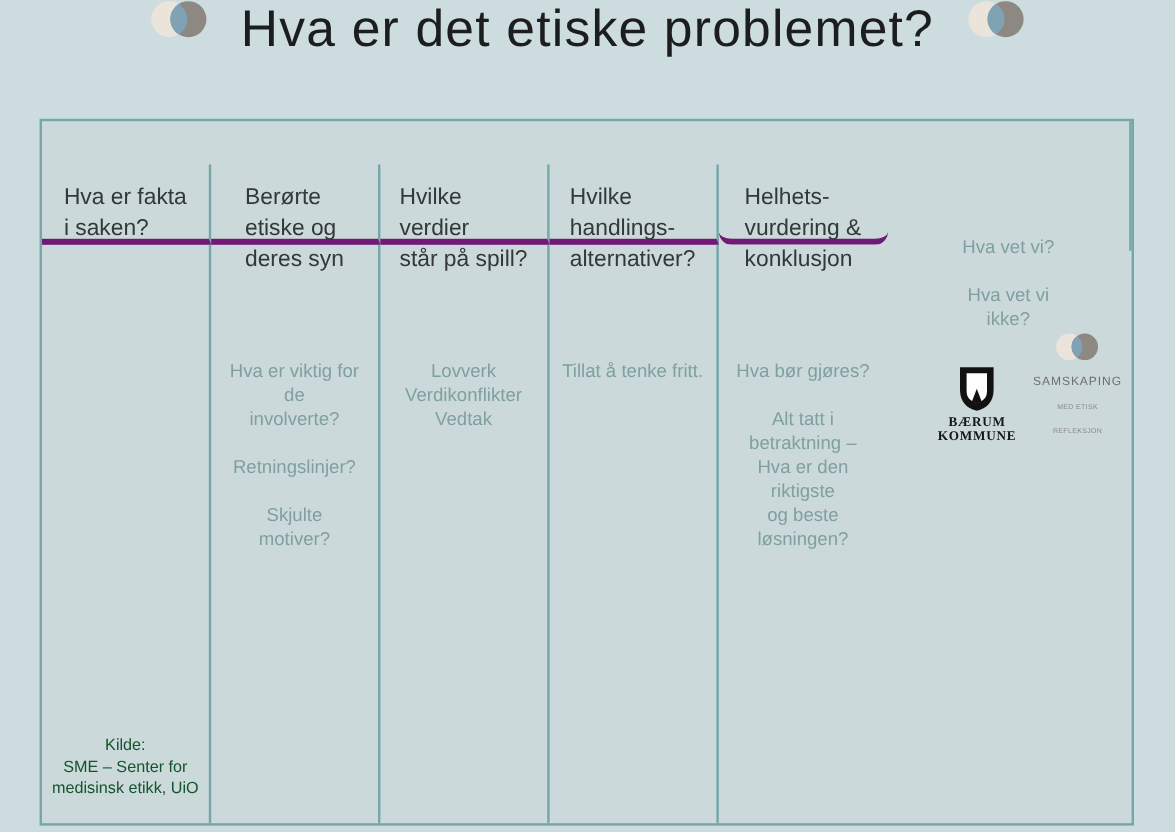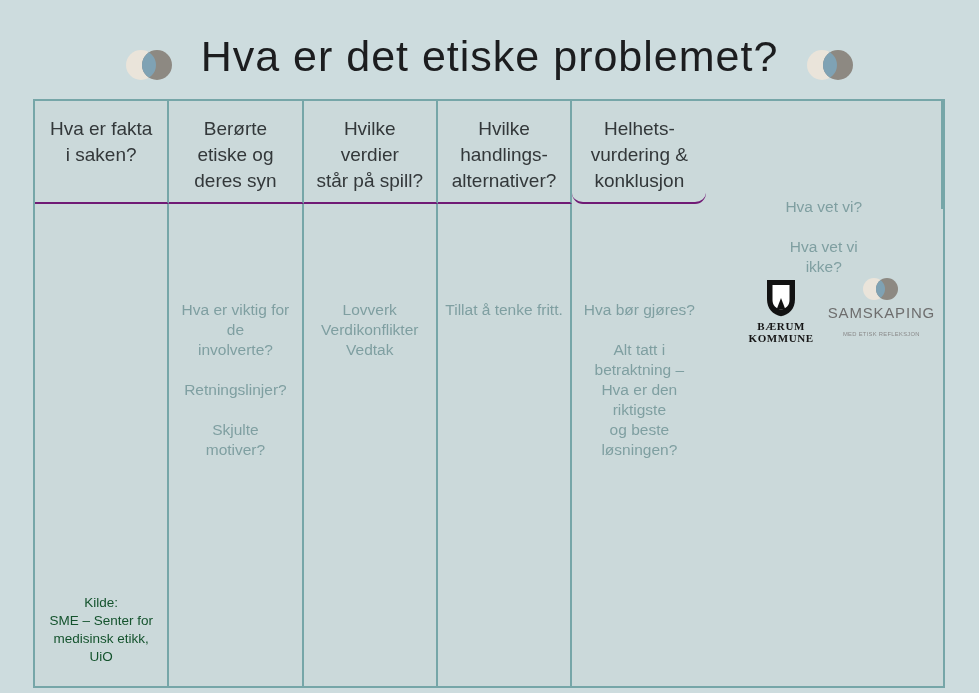--- a/index.html
+++ b/index.html
@@ -9,21 +9,21 @@
     background:#cddcde;
     font-family:"Liberation Sans", sans-serif;
     overflow:hidden;
   }
   .pre { white-space:pre-line; }
 
   
   .title-row {
     height:81px;
     display:flex;
-    align-items:flex-end;
+    align-items:flex-start;
     justify-content:center;
     gap:28px;
   }
   .title {
     font-size:43px;
     font-weight:400;
     letter-spacing:1px;
     color:#1c1d1f;
   }
   .venn-icon { display:block; }
@@ -35,29 +35,30 @@
     top:99px; bottom:5px;
     display:grid;
     grid-template-columns:repeat(6, 1fr);
     grid-template-rows:103px 1fr;
     border:2px solid #76a6a8;
     background:#cbd9da;
   }
   .hcell, .bcell { border-right:2px solid #76a6a8; }
   .hcell.last, .bcell.last { border-right:none;border-radius:11px; }
   .hcell {
-    border-bottom:2px solid #701a75;
+    border-bottom:5px solid #701a75;
     display:flex;
     justify-content:center;
     align-items:flex-start;
     padding-top:15px;
-    text-align:center;
+    text-align:left;
     font-size:19px;
     line-height:26px;
     color:#33383a;
+    margin-top:36px;
   }
   .bcell {
     display:flex;
     flex-direction:column;
     align-items:center;
     text-align:center;
     padding:96px 6px 12px;
     color:#7f9fa1;
     font-size:15.5px;
     line-height:20px;
@@ -87,22 +88,22 @@
     letter-spacing:0.6px;
     color:#161616;
     font-weight:600;
   }
   .samskaping {
     display:flex;
     flex-direction:column;
     align-items:center;
   }
   .sams-1 {
-    margin-top:2px;
-    font-size:15px;
+    margin-top:8px;
+    font-size:10px;
     letter-spacing:0.8px;
     color:#6e6e6e;
   }
   .sams-2 {
     margin-top:1px;
     font-size:5.8px;
     letter-spacing:0.3px;
     color:#8a8a8a;
   }
 

